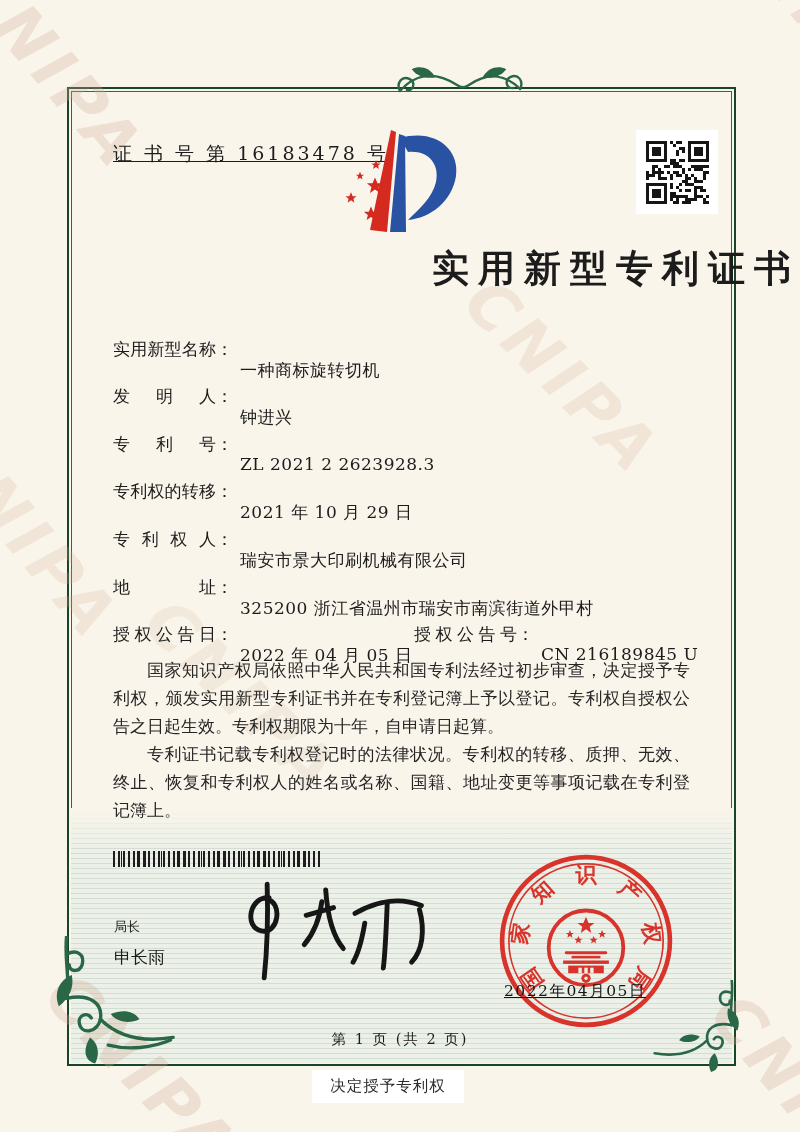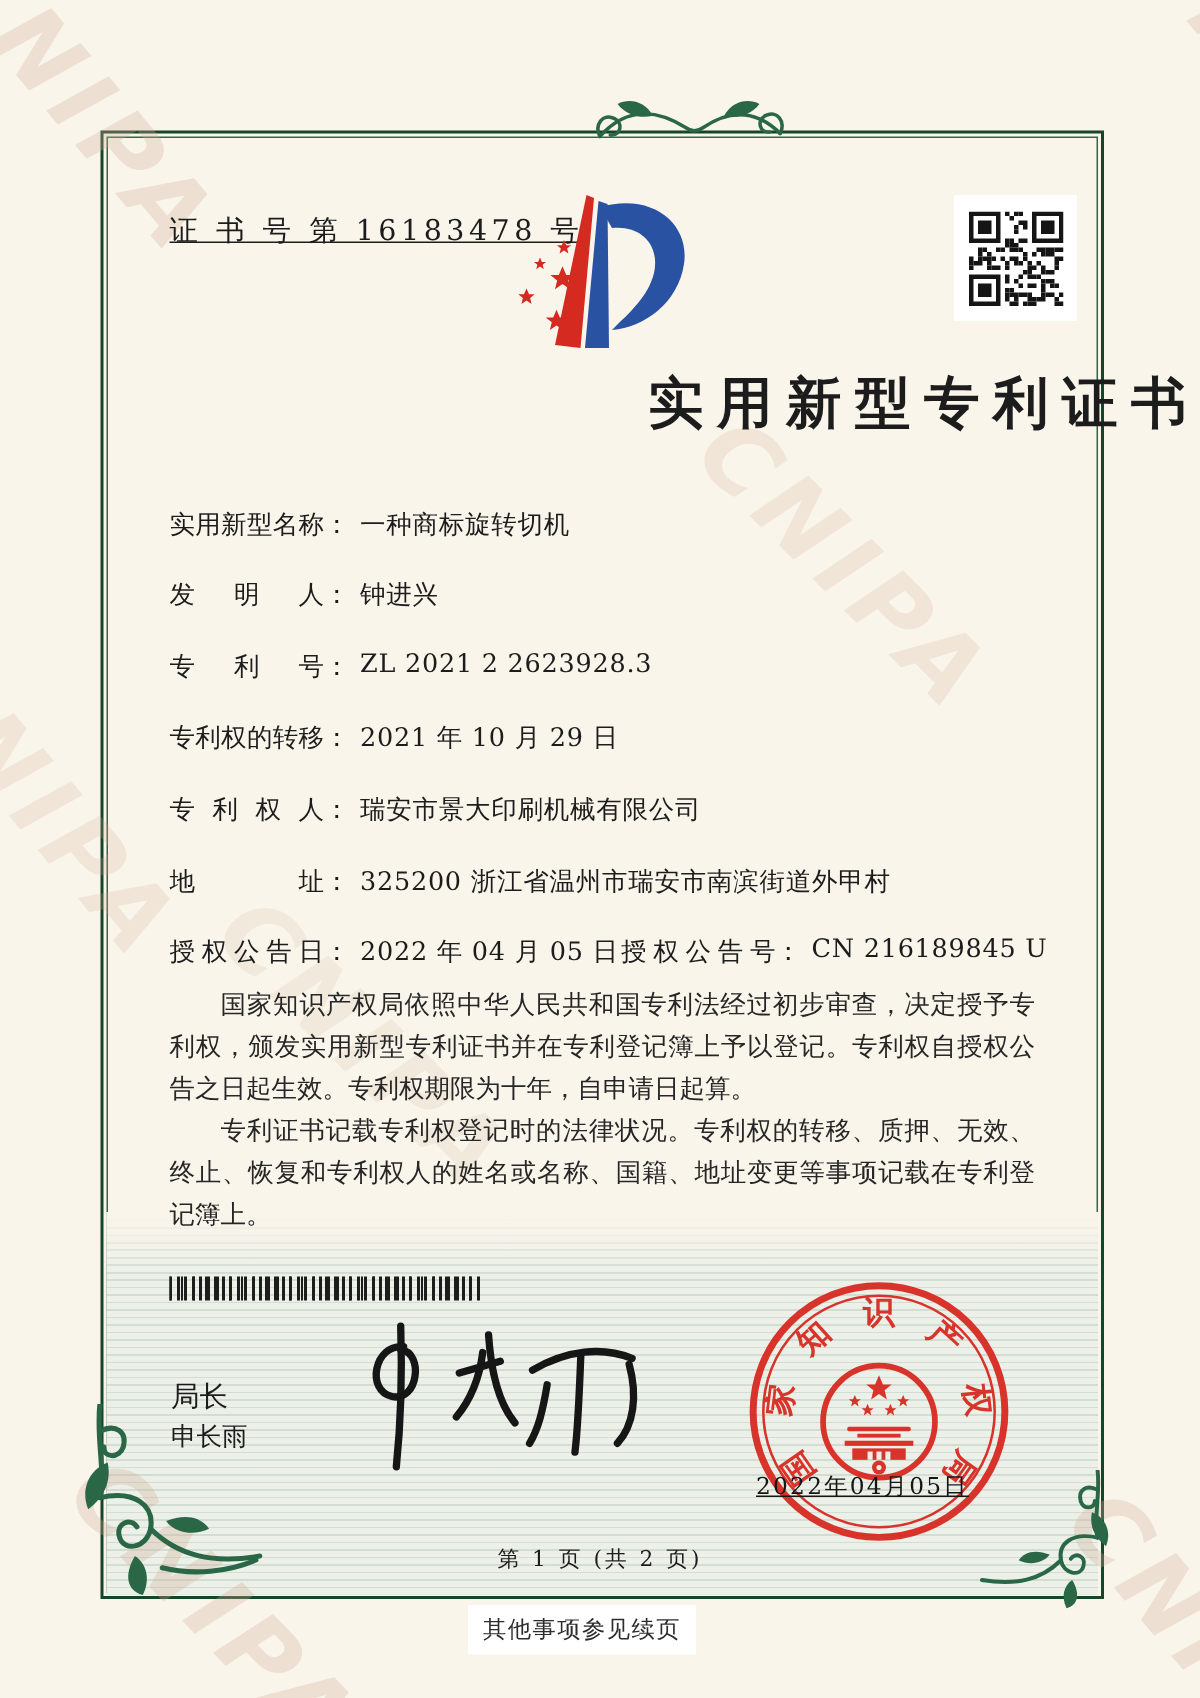--- a/index.html
+++ b/index.html
@@ -37,32 +37,32 @@
   .logo{position:absolute;left:328px;top:124px;z-index:3;}
   .qr-box{position:absolute;left:636px;top:130px;width:82px;height:84px;background:#fff;z-index:3;
     display:flex;align-items:center;justify-content:center;}
   .title{position:absolute;left:0;right:0;top:244px;text-align:right;
     font-size:37px;font-weight:700;letter-spacing:9px;z-index:3;}
   
   .fields{position:absolute;left:113px;top:338px;width:580px;z-index:3;font-size:17px;}
   .frow{position:absolute;left:0;white-space:nowrap;}
   .flabel{display:inline-block;width:103px;text-align:justify;text-align-last:justify;vertical-align:top;}
   .fcolon{display:inline-block;vertical-align:top;}
-  .fvalue{display:inline-block;padding-left:7px;vertical-align:top;letter-spacing:0.5px;}
+  .fvalue{display:inline-block;padding-left:7px;vertical-align:top;letter-spacing:0.5px;margin-top:21px;}
   .grant-no-group{position:absolute;left:301px;top:0;white-space:nowrap;}
   
   .paras{position:absolute;left:113px;top:656px;width:577px;z-index:3;
     font-size:17px;line-height:28px;text-align:justify;color:#262626;}
   .paras p{margin:0;text-indent:2em;}
   
   .barcode{position:absolute;left:113px;top:851px;width:207px;height:16px;z-index:3;
     background:
       repeating-linear-gradient(90deg,#1d1d1d 0 2px,rgba(0,0,0,0) 2px 5px),
       repeating-linear-gradient(90deg,#1d1d1d 0 1px,rgba(0,0,0,0) 1px 8px);}
-  .signer-title{position:absolute;left:114px;top:918px;font-size:19px;z-index:3;
+  .signer-title{position:absolute;left:114px;top:918px;font-size:13px;z-index:3;
     font-family:"DejaVu Sans","Liberation Sans",sans-serif;}
   .signer-name{position:absolute;left:114px;top:946px;font-size:17px;z-index:3;
     font-family:"DejaVu Sans","Liberation Sans",sans-serif;}
   .signature{position:absolute;left:232px;top:876px;z-index:3;}
   
   .seal{position:absolute;left:481px;top:852px;z-index:3;opacity:0.93;}
   .seal-date{position:absolute;left:504px;top:981px;width:160px;z-index:4;
     font-size:15.5px;letter-spacing:1.5px;color:#151515;white-space:nowrap;text-decoration:underline;}
   
   .page-info{position:absolute;left:0;right:0;top:1030px;text-align:center;
@@ -372,15 +372,15 @@
         <rect x="-9" y="23.5" width="4" height="6.5"></rect>
         <rect x="-2" y="23.5" width="4" height="6.5"></rect>
         <rect x="5" y="23.5" width="4" height="6.5"></rect>
         <circle cy="36" r="2"></circle>
       </g>
     </g>
   </svg>
   <div class="seal-date">2022年04月05日</div>
 
   <div class="page-info">第 1 页 (共 2 页)</div>
-  <div class="note-box">其他事项参见续页</div>
+  <div class="note-box">决定授予专利权</div>
 
 </div>
 
 </body></html>

